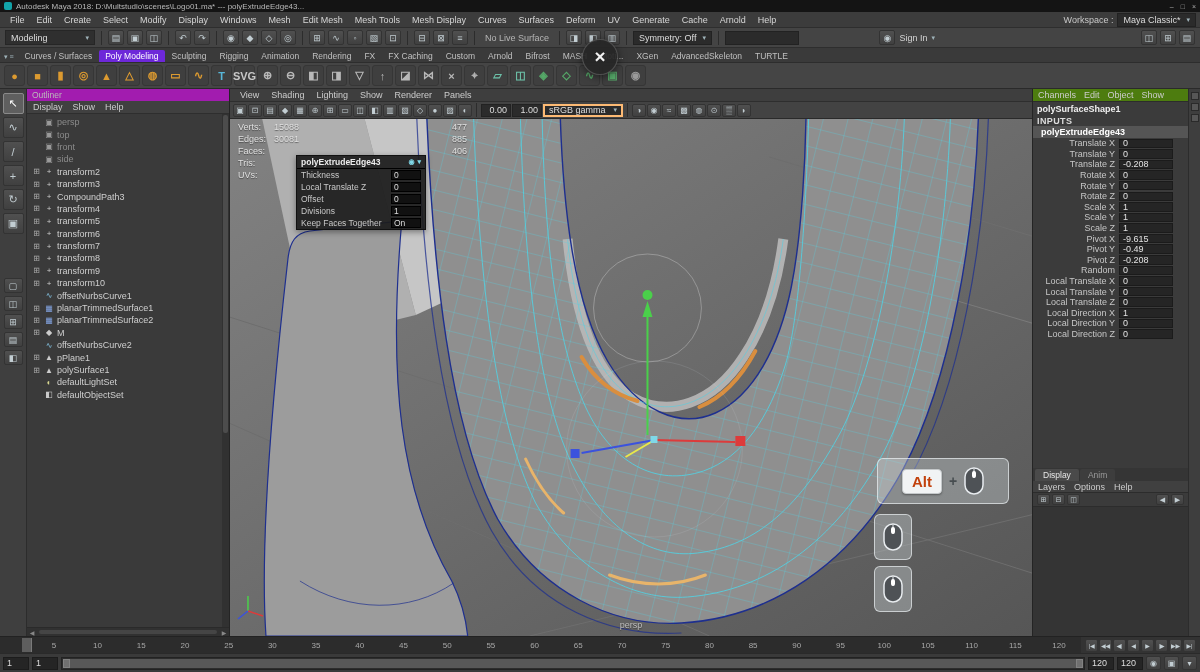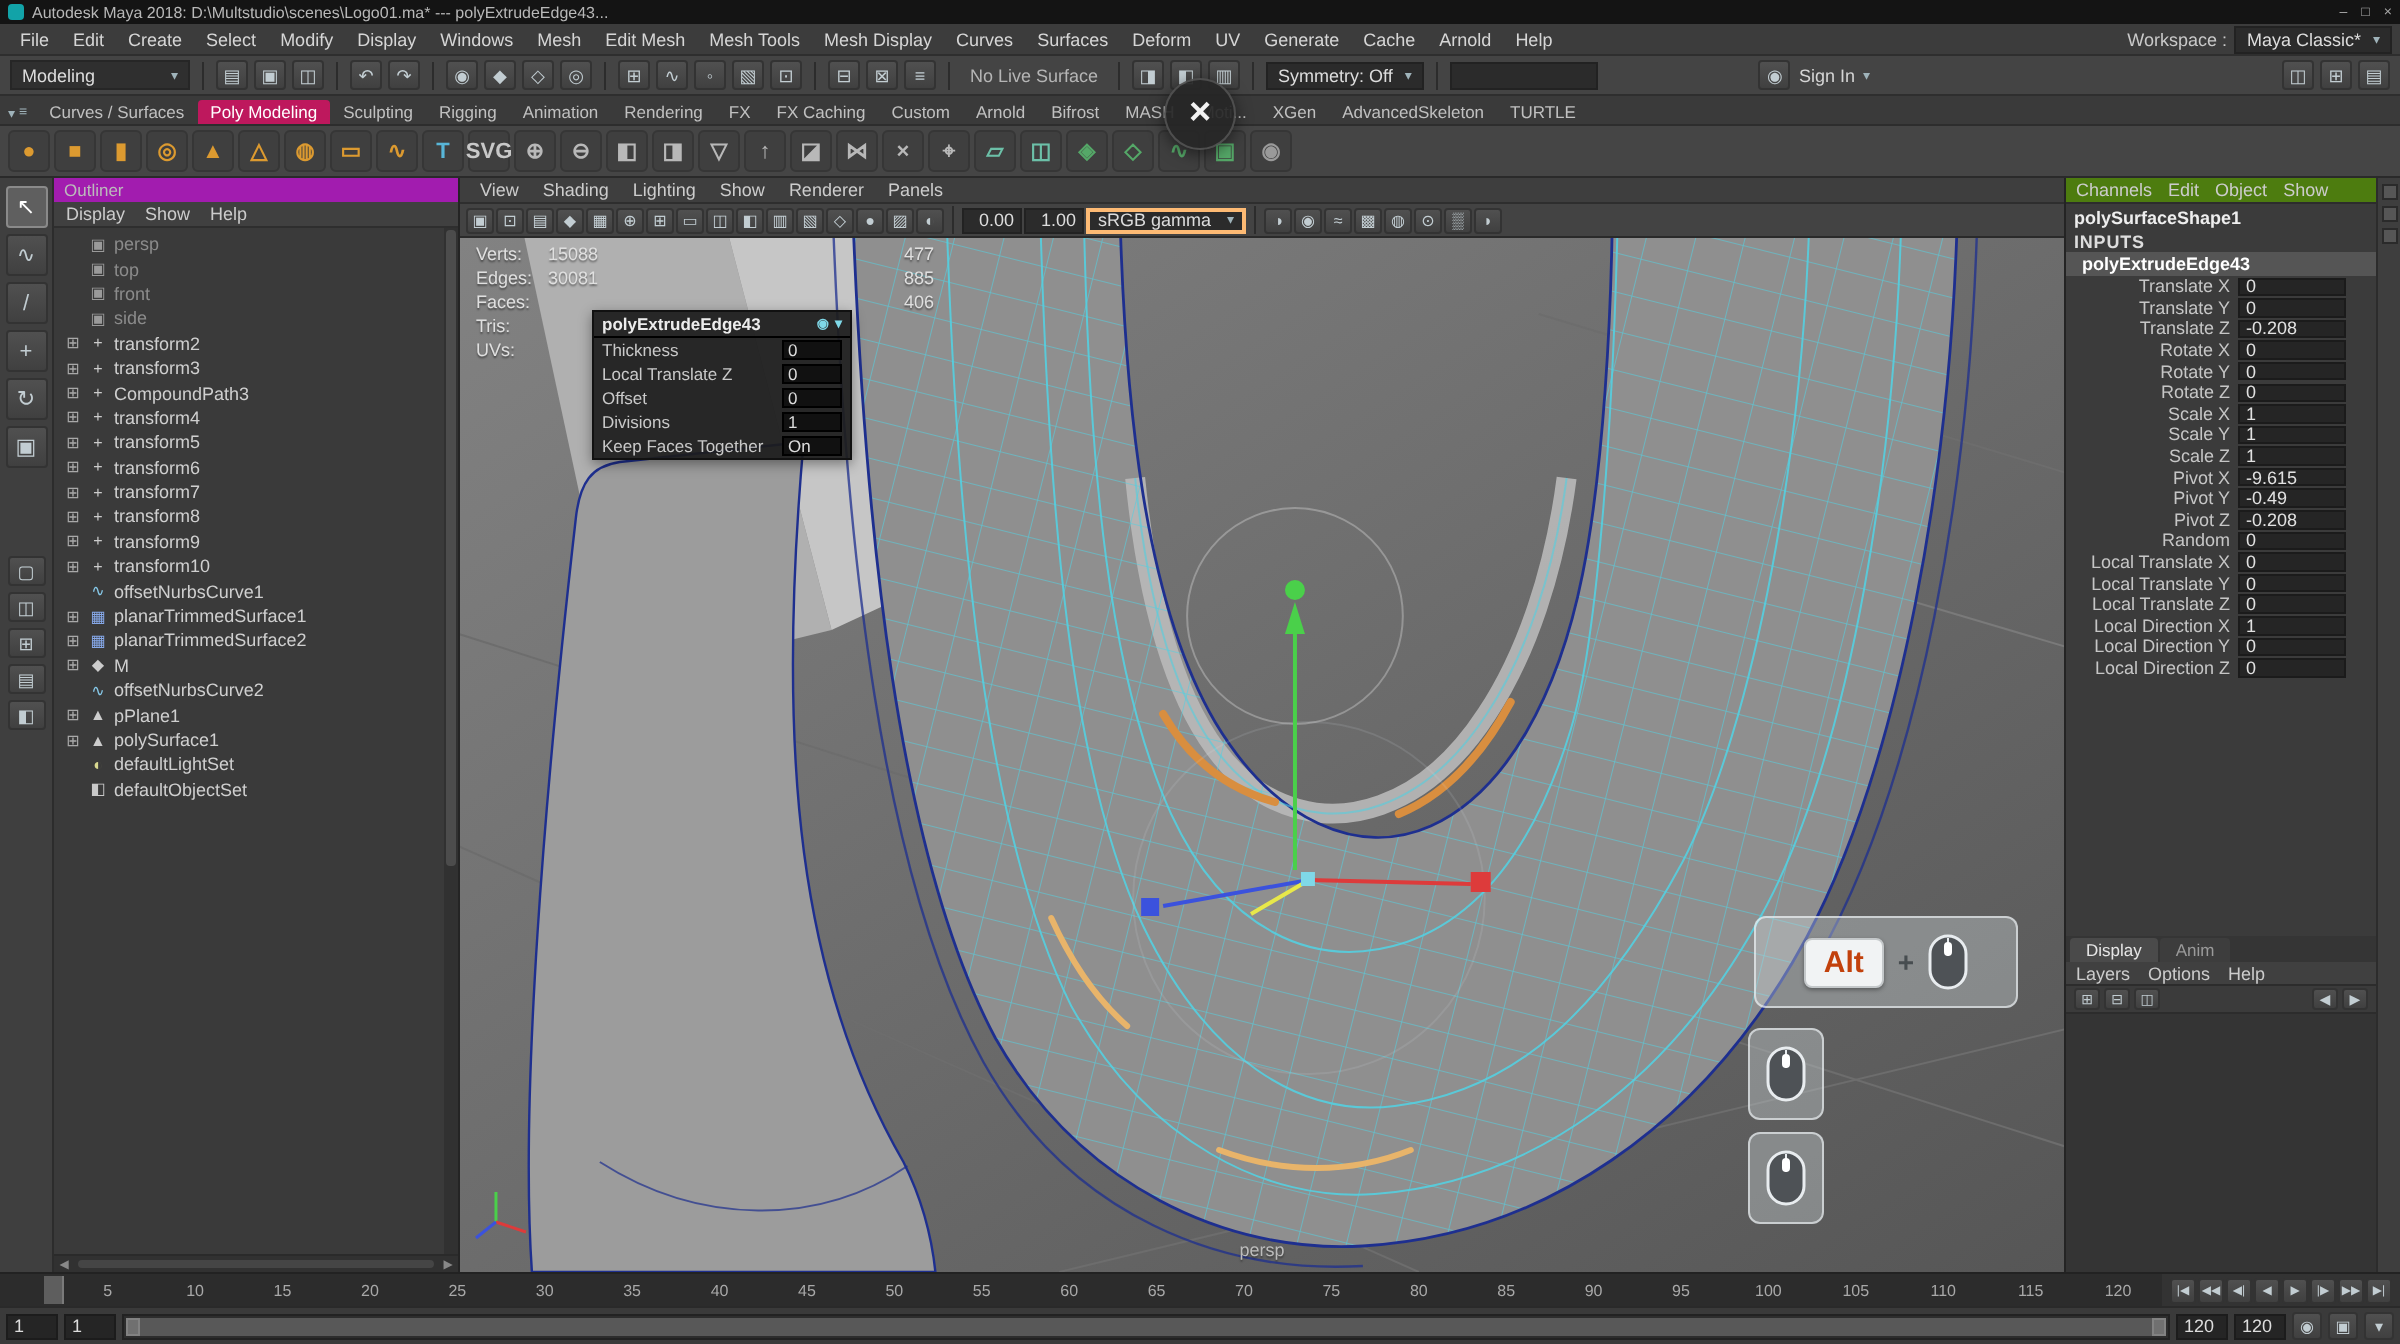--- a/index.html
+++ b/index.html
@@ -25,21 +25,21 @@
   .tb-icon{width:16px;height:15px;font-size:9px}
   .tb-divider{width:1px;height:14px;background:#2c2c2c;margin:0 3px;flex:none}
   .tb-text{color:#b5b5b5;padding:0 4px;white-space:nowrap}
   .tb-field{background:#2b2b2b;border:1px solid #222;height:14px;width:74px}
   .signin{display:flex;align-items:center;gap:4px;color:#d5d5d5}
 
   
   .shelftabs{height:15px;background:#3a3a3a;display:flex;align-items:flex-end;padding:0 2px;gap:1px;border-bottom:1px solid #2d2d2d;overflow:hidden}
   .shelf-corner{display:flex;gap:2px;padding:0 4px 1px 2px;color:#9fb3ba;font-size:7px}
   .shelf-tab{padding:1px 6px;color:#c0c0c0;font-size:8.5px;white-space:nowrap}
-  .shelf-tab.active{background:#be185d;color:#fff;border-radius:2px 2px 0 0}
+  .shelf-tab.active{background:#6d28d9;color:#fff;border-radius:2px 2px 0 0}
   .shelf{height:26px;background:#454545;display:flex;align-items:center;gap:2px;padding:0 4px;border-bottom:1px solid #2a2a2a;overflow:hidden}
   .shelf-icon{width:21px;height:21px;border-radius:3px;background:#3f3f3f;border:1px solid #363636;display:flex;align-items:center;justify-content:center;font-size:11px;font-weight:bold}
 
   
   .main{display:flex;height:547px}
   .toolbox{width:27px;background:#3f3f3f;border-right:1px solid #2c2c2c;display:flex;flex-direction:column;align-items:center;padding-top:4px;gap:3px}
   .tool-btn{width:21px;height:21px;font-size:11px}
   .tool-btn.active{background:#5f5f5f;border-color:#8a8a8a;color:#fff}
   .tb-gap{height:38px}
   .layout-btn{width:19px;height:15px;font-size:9px}

